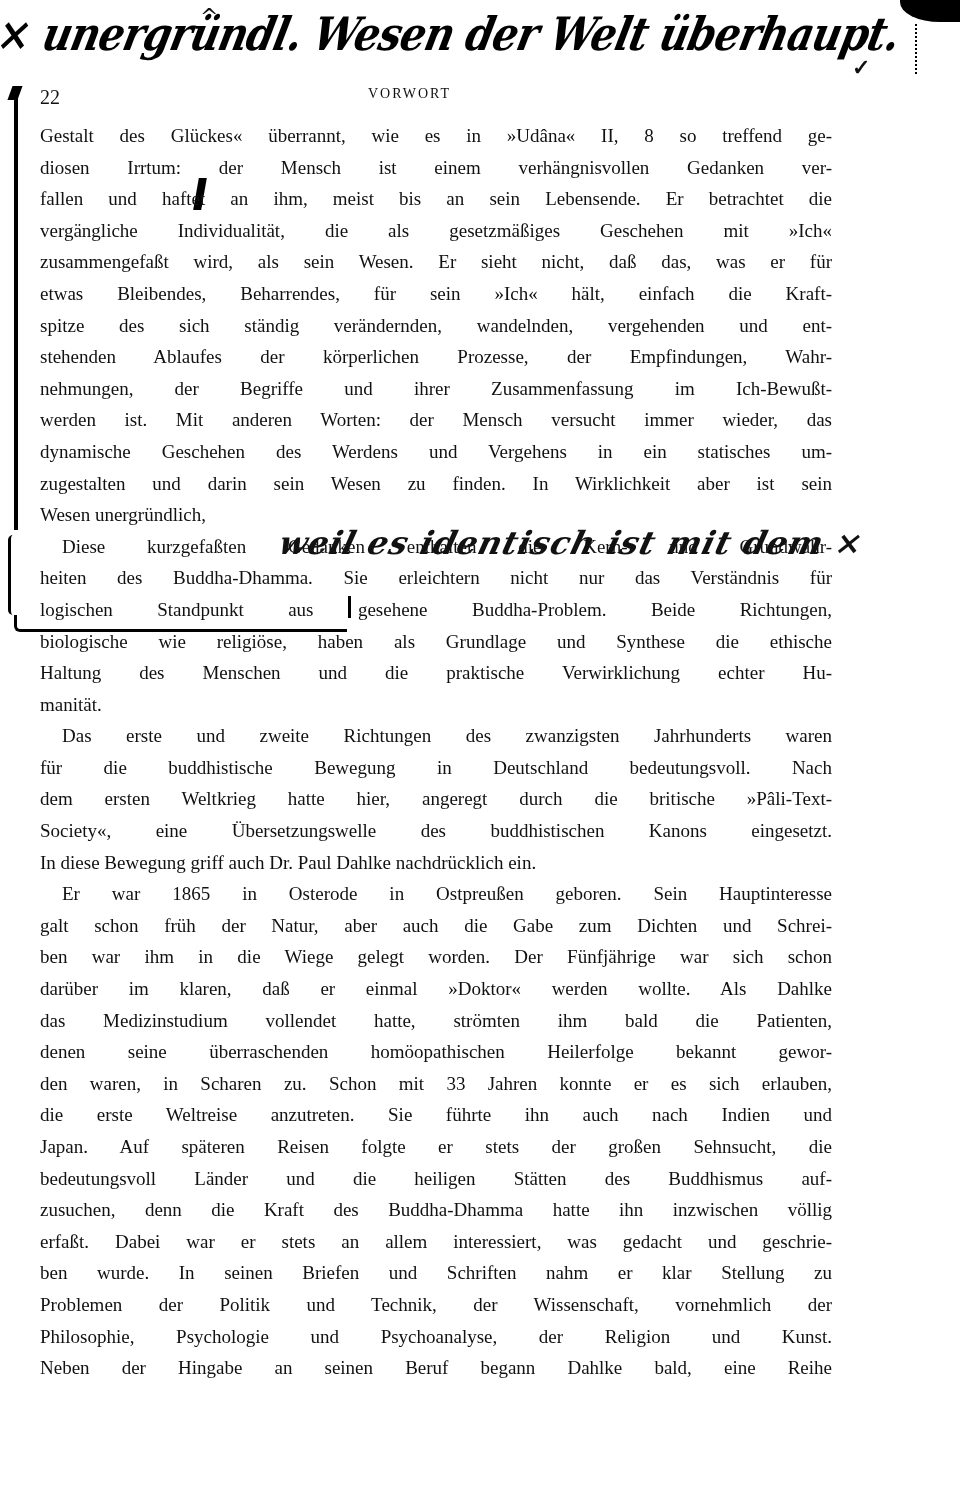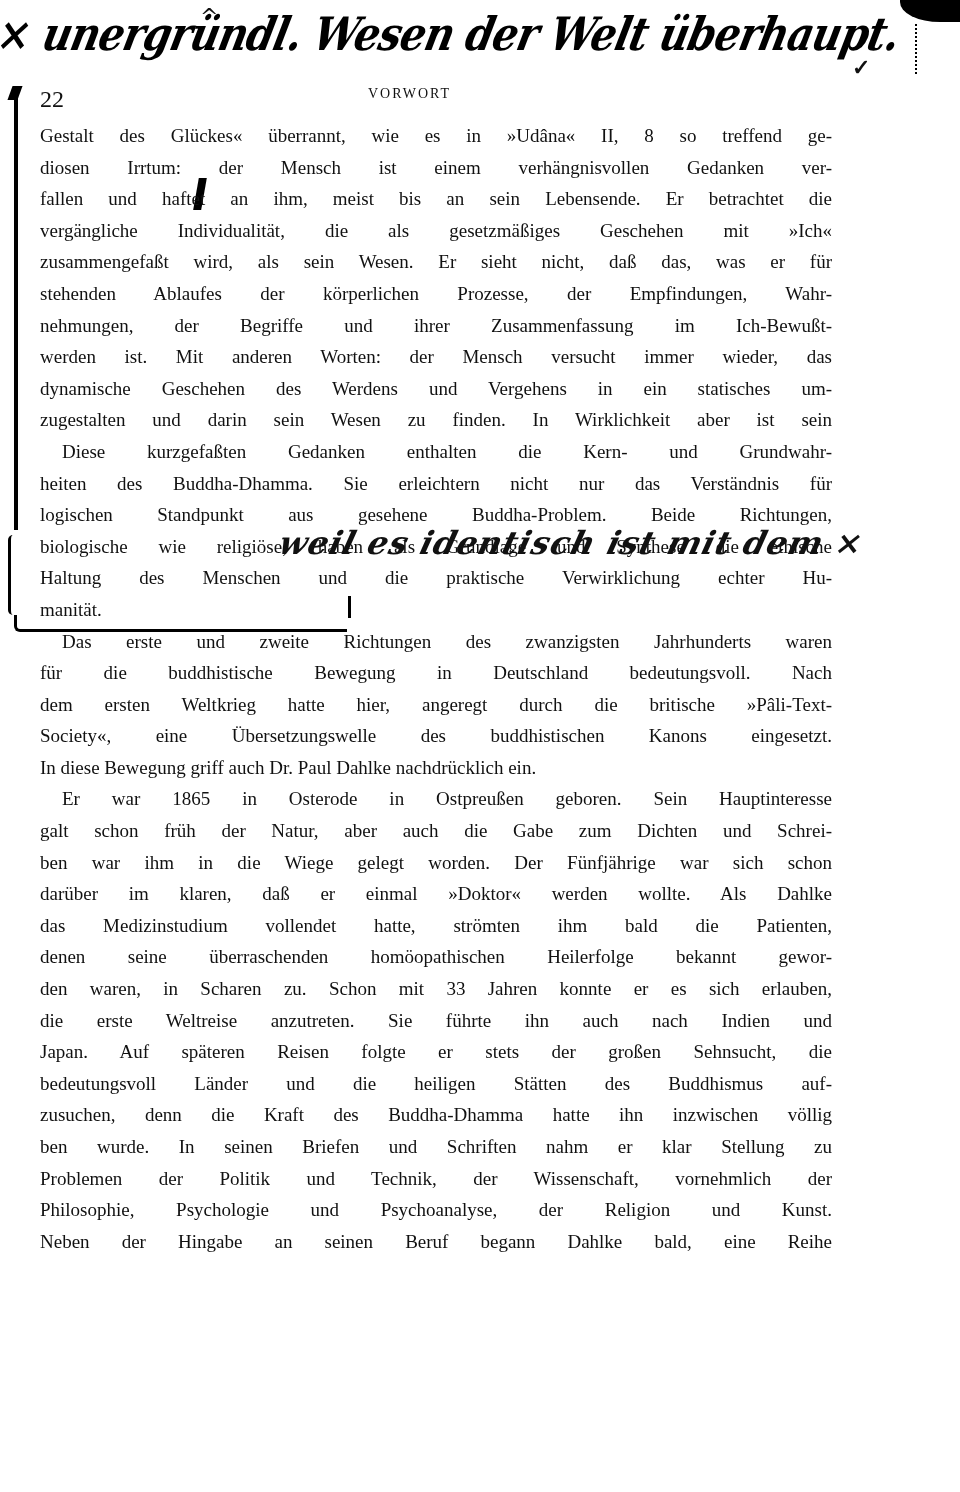--- a/index.html
+++ b/index.html
@@ -11,21 +11,21 @@
     font-family:"DejaVu Serif", serif; font-style:italic; font-weight:bold;
     font-size:40px; letter-spacing:-1px; color:#000; transform:skewX(-12deg) scaleY(1.15);
     transform-origin:left top; white-space:nowrap; }
   .top-check { position:absolute; left:852px; top:54px; font-size:22px; font-weight:bold; }
   .corner-fold { position:absolute; left:900px; top:0; width:60px; height:22px; background:#000;
     border-bottom-left-radius:40px 20px; }
   .corner-line { position:absolute; left:915px; top:24px; width:2px; height:50px;
     border-left:2px dotted #000; }
 
   .running-head { position:absolute; top:86px; left:0; width:960px; height:24px; }
-  .page-number { position:absolute; left:40px; top:0; font-size:24px; font-family:"Liberation Serif", serif; }
+  .page-number { position:absolute; left:40px; top:0; font-size:20px; font-family:"Liberation Serif", serif; }
   .chapter-title { position:absolute; left:368px; top:0; font-size:14px; letter-spacing:2px;
     font-family:"Liberation Serif", serif; }
 
   .text-block { position:absolute; left:40px; top:120px; width:792px; }
   .line { display:block; height:31.6px; line-height:31.6px; font-family:"Liberation Serif", serif;
     font-size:19px; white-space:nowrap; text-align:justify; text-align-last:justify; }
   .line.last { text-align-last:left; }
   .line.indent { padding-left:22px; }
 
   .margin-bracket-1 { position:absolute; left:14px; top:90px; width:10px; height:440px;
@@ -68,25 +68,28 @@
   <div class="underline-mark"></div>
   <div class="close-bracket"></div>
   <div class="insert-mark"></div>
 
   <div class="text-block">
     <span class="line">Gestalt des Glückes« überrannt, wie es in »Udâna« II, 8 so treffend ge-</span>
     <span class="line">diosen Irrtum: der Mensch ist einem verhängnisvollen Gedanken ver-</span>
     <span class="line">fallen und haftet an ihm, meist bis an sein Lebensende. Er betrachtet die</span>
     <span class="line">vergängliche Individualität, die als gesetzmäßiges Geschehen mit »Ich«</span>
     <span class="line">zusammengefaßt wird, als sein Wesen. Er sieht nicht, daß das, was er für</span>
+    <span class="line">etwas Bleibendes, Beharrendes, für sein »Ich« hält, einfach die Kraft-</span>
+    <span class="line">spitze des sich ständig verändernden, wandelnden, vergehenden und ent-</span>
     <span class="line">stehenden Ablaufes der körperlichen Prozesse, der Empfindungen, Wahr-</span>
     <span class="line">nehmungen, der Begriffe und ihrer Zusammenfassung im Ich-Bewußt-</span>
     <span class="line">werden ist. Mit anderen Worten: der Mensch versucht immer wieder, das</span>
     <span class="line">dynamische Geschehen des Werdens und Vergehens in ein statisches um-</span>
     <span class="line">zugestalten und darin sein Wesen zu finden. In Wirklichkeit aber ist sein</span>
+    <span class="line last">Wesen unergründlich,</span>
     <span class="line indent">Diese kurzgefaßten Gedanken enthalten die Kern- und Grundwahr-</span>
     <span class="line">heiten des Buddha-Dhamma. Sie erleichtern nicht nur das Verständnis für</span>
     <span class="line">logischen Standpunkt aus gesehene Buddha-Problem. Beide Richtungen,</span>
     <span class="line">biologische wie religiöse, haben als Grundlage und Synthese die ethische</span>
     <span class="line">Haltung des Menschen und die praktische Verwirklichung echter Hu-</span>
     <span class="line last">manität.</span>
     <span class="line indent">Das erste und zweite Richtungen des zwanzigsten Jahrhunderts waren</span>
     <span class="line">für die buddhistische Bewegung in Deutschland bedeutungsvoll. Nach</span>
     <span class="line">dem ersten Weltkrieg hatte hier, angeregt durch die britische »Pâli-Text-</span>
     <span class="line">Society«, eine Übersetzungswelle des buddhistischen Kanons eingesetzt.</span>
@@ -95,20 +98,21 @@
     <span class="line">galt schon früh der Natur, aber auch die Gabe zum Dichten und Schrei-</span>
     <span class="line">ben war ihm in die Wiege gelegt worden. Der Fünfjährige war sich schon</span>
     <span class="line">darüber im klaren, daß er einmal »Doktor« werden wollte. Als Dahlke</span>
     <span class="line">das Medizinstudium vollendet hatte, strömten ihm bald die Patienten,</span>
     <span class="line">denen seine überraschenden homöopathischen Heilerfolge bekannt gewor-</span>
     <span class="line">den waren, in Scharen zu. Schon mit 33 Jahren konnte er es sich erlauben,</span>
     <span class="line">die erste Weltreise anzutreten. Sie führte ihn auch nach Indien und</span>
     <span class="line">Japan. Auf späteren Reisen folgte er stets der großen Sehnsucht, die</span>
     <span class="line">bedeutungsvoll Länder und die heiligen Stätten des Buddhismus auf-</span>
     <span class="line">zusuchen, denn die Kraft des Buddha-Dhamma hatte ihn inzwischen völlig</span>
+    <span class="line">erfaßt. Dabei war er stets an allem interessiert, was gedacht und geschrie-</span>
     <span class="line">ben wurde. In seinen Briefen und Schriften nahm er klar Stellung zu</span>
     <span class="line">Problemen der Politik und Technik, der Wissenschaft, vornehmlich der</span>
     <span class="line">Philosophie, Psychologie und Psychoanalyse, der Religion und Kunst.</span>
     <span class="line">Neben der Hingabe an seinen Beruf begann Dahlke bald, eine Reihe</span>
   </div>
 
   <div class="handwritten-inline">weil es identisch ist mit dem ×</div>
 </div>
 
 </body></html>

